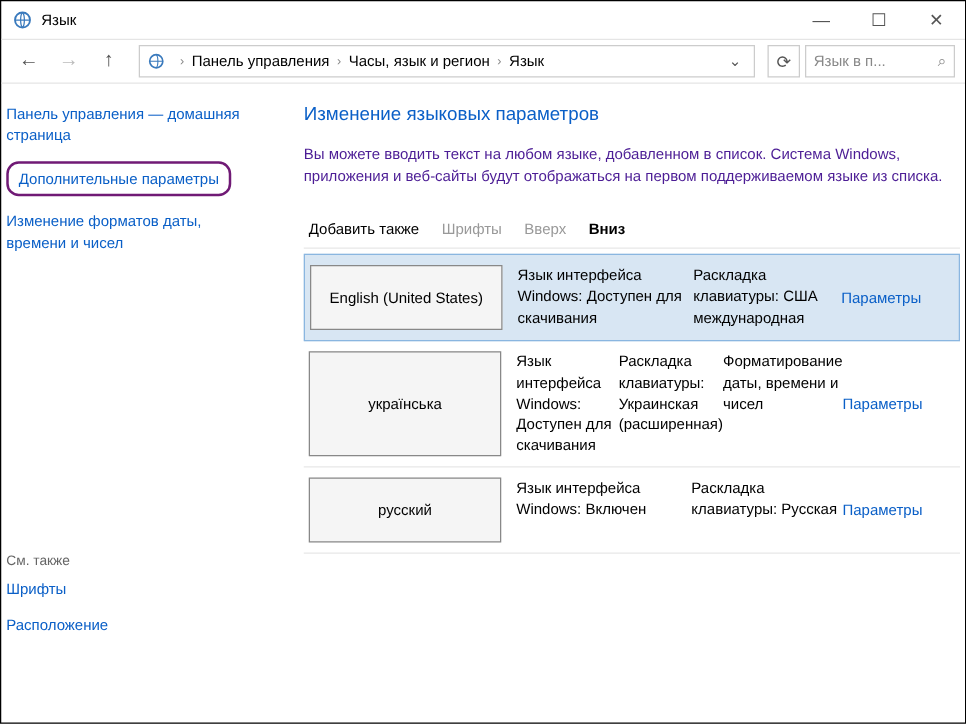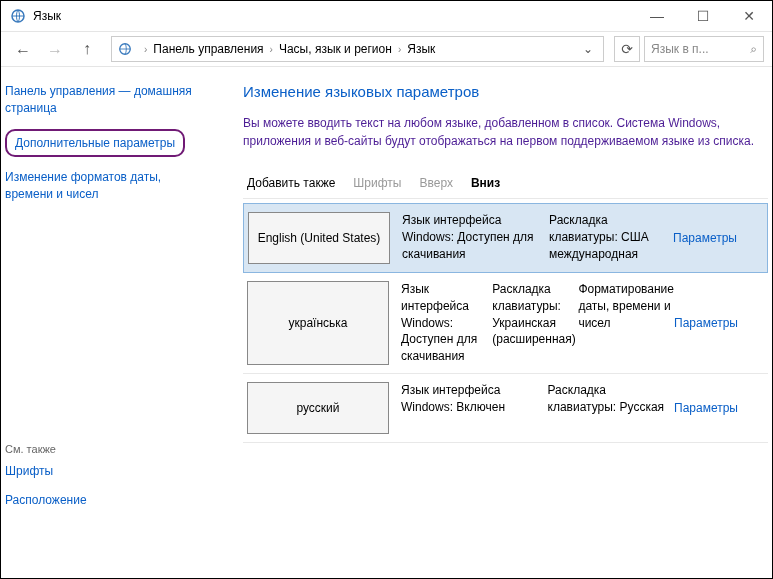--- a/index.html
+++ b/index.html
@@ -37,21 +37,21 @@
 .main .desc { font-size: 12px; color: #4c1d95; line-height: 1.5; margin-bottom: 18px; }
 
 .toolbar { display: flex; gap: 18px; font-size: 12px; padding: 8px 4px; border-bottom: 1px solid #e8e8e8; }
 .toolbar span { color: #000; }
 .toolbar span.disabled { color: #999; }
 .toolbar span.active { font-weight: 600; }
 
 .lang-list { margin-top: 4px; }
 .lang-row { display: flex; align-items: stretch; border-bottom: 1px solid #e8e8e8; min-height: 68px; padding: 8px 4px; }
 .lang-row.selected { background: #d8e6f3; border: 1px solid #8ab6e0; }
-.lang-tile { width: 142px; min-height: 52px; border: 1px solid #888; background: #f5f5f5; display: flex; align-items: center; justify-content: center; font-size: 12px; text-align: right; padding: 4px; margin-right: 12px; }
+.lang-tile { width: 154px; min-height: 52px; border: 1px solid #888; background: #f5f5f5; display: flex; align-items: center; justify-content: center; font-size: 12px; text-align: right; padding: 4px; margin-right: 12px; }
 .lang-info { flex: 1; font-size: 12px; line-height: 1.4; display: flex; flex-direction: row; justify-content: center; }
 .lang-options { width: 90px; display: flex; align-items: center; justify-content: flex-start; }
 .lang-options a { color: #0a5fc7; font-size: 12px; text-decoration: none; }
 
 svg { display: block; }
 </style>
 </head>
 <body>
 
 <div class="titlebar">

